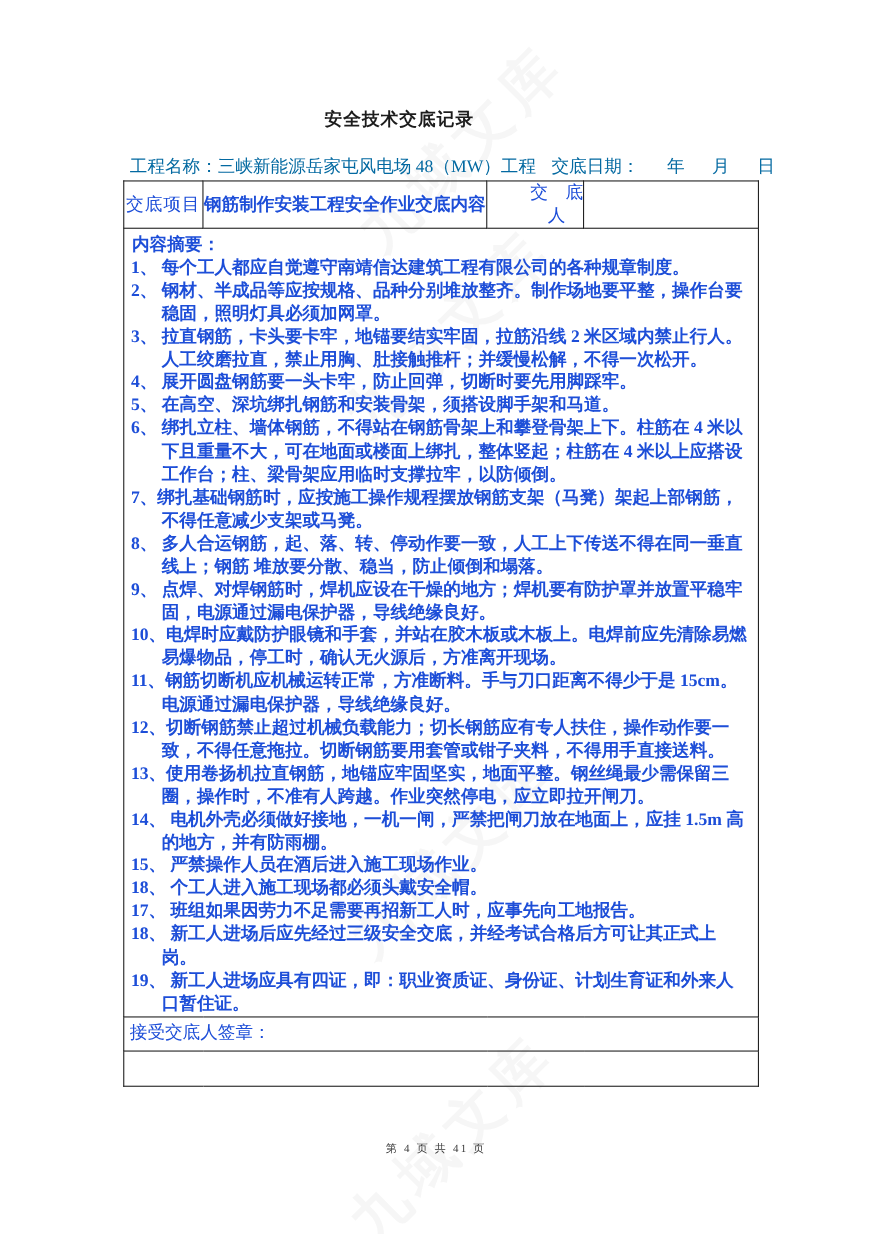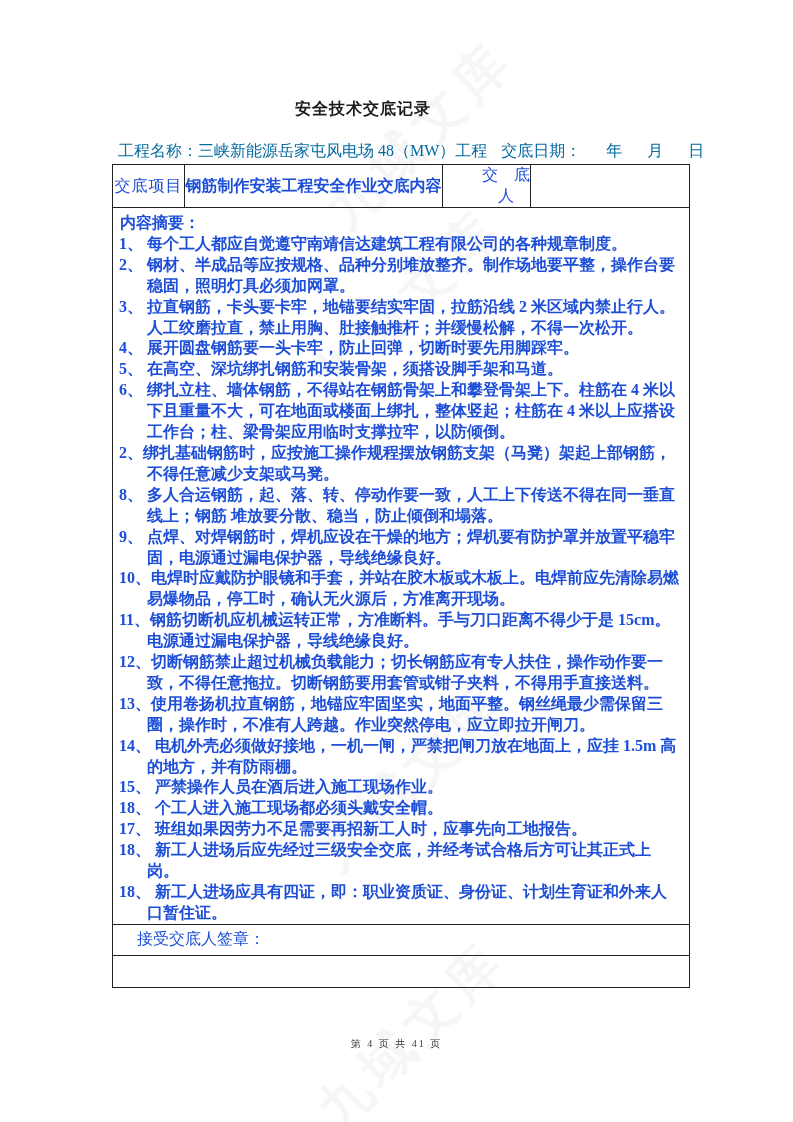--- a/index.html
+++ b/index.html
@@ -75,21 +75,21 @@
     overflow:hidden;
     font-weight:bold;
   }
   .summary-label { padding-left:1px; }
   .item {
     padding-left:28px;
     text-indent:-28px;
   }
   td.cell-signature {
     height:30px;
-    padding-left:24px;
+    padding-left:5px;
     vertical-align:middle;
   }
   td.cell-empty-row { height:31px; }
   .footer {
     position:absolute;
     top:1037px; left:0; width:793px;
     text-align:center;
     font-size:10px;
     letter-spacing:2px;
     color:#3a3a3a;
@@ -129,33 +129,33 @@
       <tr>
         <td class="cell-content" colspan="4">
           <div class="summary-label">内容摘要：</div>
           <div>
               <div class="item">1、 每个工人都应自觉遵守南靖信达建筑工程有限公司的各种规章制度。</div>
               <div class="item">2、 钢材、半成品等应按规格、品种分别堆放整齐。制作场地要平整，操作台要稳固，照明灯具必须加网罩。</div>
               <div class="item">3、 拉直钢筋，卡头要卡牢，地锚要结实牢固，拉筋沿线 2 米区域内禁止行人。人工绞磨拉直，禁止用胸、肚接触推杆；并缓慢松解，不得一次松开。</div>
               <div class="item">4、 展开圆盘钢筋要一头卡牢，防止回弹，切断时要先用脚踩牢。</div>
               <div class="item">5、 在高空、深坑绑扎钢筋和安装骨架，须搭设脚手架和马道。</div>
               <div class="item">6、 绑扎立柱、墙体钢筋，不得站在钢筋骨架上和攀登骨架上下。柱筋在 4 米以下且重量不大，可在地面或楼面上绑扎，整体竖起；柱筋在 4 米以上应搭设工作台；柱、梁骨架应用临时支撑拉牢，以防倾倒。</div>
-              <div class="item">2、绑扎基础钢筋时，应按施工操作规程摆放钢筋支架（马凳）架起上部钢筋，不得任意减少支架或马凳。</div>
+              <div class="item">7、绑扎基础钢筋时，应按施工操作规程摆放钢筋支架（马凳）架起上部钢筋，不得任意减少支架或马凳。</div>
               <div class="item">8、 多人合运钢筋，起、落、转、停动作要一致，人工上下传送不得在同一垂直线上；钢筋 堆放要分散、稳当，防止倾倒和塌落。</div>
               <div class="item">9、 点焊、对焊钢筋时，焊机应设在干燥的地方；焊机要有防护罩并放置平稳牢固，电源通过漏电保护器，导线绝缘良好。</div>
               <div class="item">10、电焊时应戴防护眼镜和手套，并站在胶木板或木板上。电焊前应先清除易燃易爆物品，停工时，确认无火源后，方准离开现场。</div>
               <div class="item">11、钢筋切断机应机械运转正常，方准断料。手与刀口距离不得少于是 15cm。电源通过漏电保护器，导线绝缘良好。</div>
               <div class="item">12、切断钢筋禁止超过机械负载能力；切长钢筋应有专人扶住，操作动作要一致，不得任意拖拉。切断钢筋要用套管或钳子夹料，不得用手直接送料。</div>
               <div class="item">13、使用卷扬机拉直钢筋，地锚应牢固坚实，地面平整。钢丝绳最少需保留三圈，操作时，不准有人跨越。作业突然停电，应立即拉开闸刀。</div>
               <div class="item">14、 电机外壳必须做好接地，一机一闸，严禁把闸刀放在地面上，应挂 1.5m 高的地方，并有防雨棚。</div>
               <div class="item">15、 严禁操作人员在酒后进入施工现场作业。</div>
               <div class="item">18、 个工人进入施工现场都必须头戴安全帽。</div>
               <div class="item">17、 班组如果因劳力不足需要再招新工人时，应事先向工地报告。</div>
               <div class="item">18、 新工人进场后应先经过三级安全交底，并经考试合格后方可让其正式上岗。</div>
-              <div class="item">18、 新工人进场应具有四证，即：职业资质证、身份证、计划生育证和外来人口暂住证。</div>
+              <div class="item">19、 新工人进场应具有四证，即：职业资质证、身份证、计划生育证和外来人口暂住证。</div>
             </div>
         </td>
       </tr>
       <tr>
         <td class="cell-signature" colspan="4">接受交底人签章：</td>
       </tr>
       <tr>
         <td class="cell-empty-row" colspan="4"></td>
       </tr>
     </tbody>

